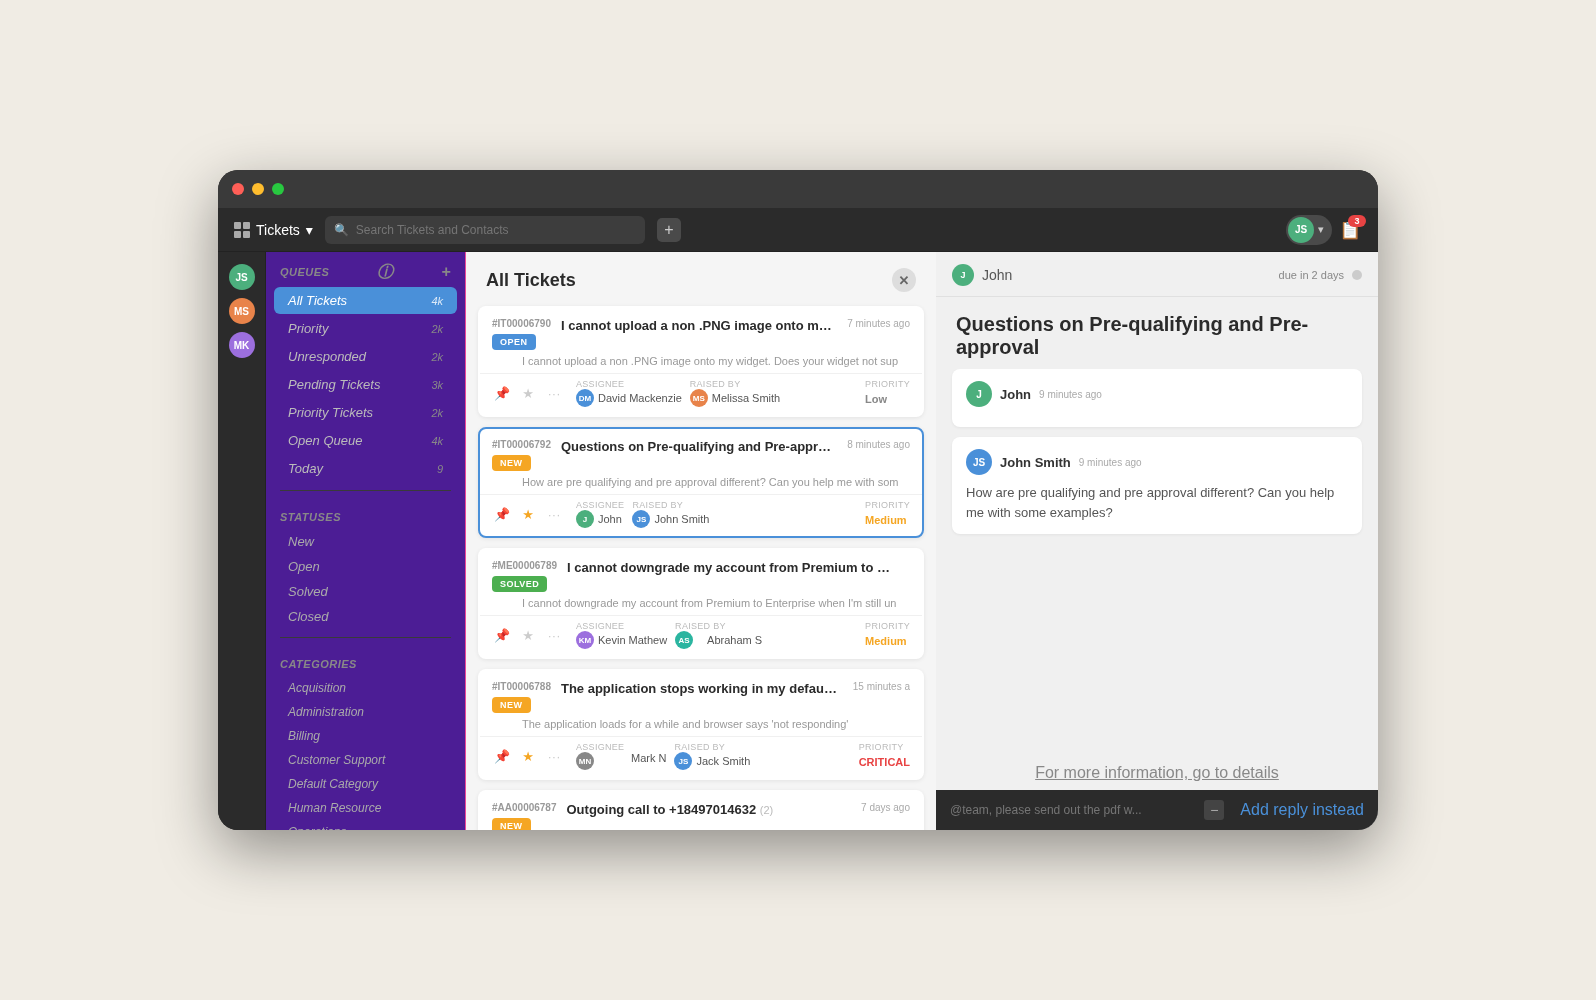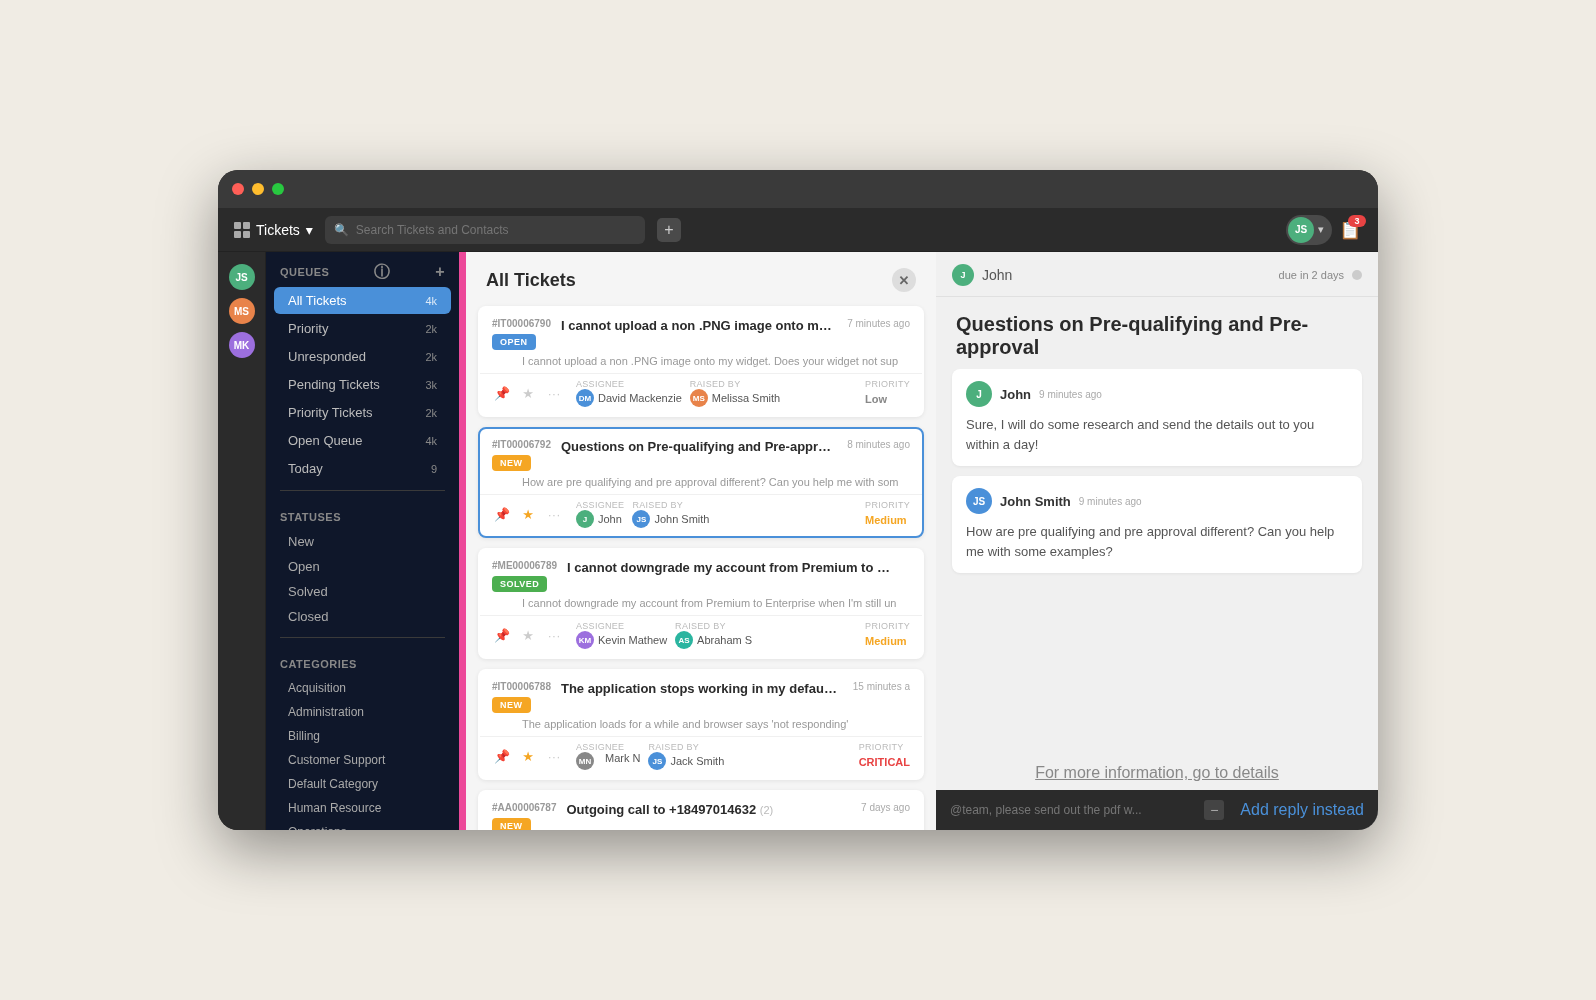--- a/index.html
+++ b/index.html
@@ -142,25 +142,26 @@
       display: flex;
       flex-direction: column;
       align-items: center;
       padding: 12px 0;
       gap: 8px;
       border-right: 1px solid #222;
     }
     
     .sidebar {
       width: 200px;
-      background: #0f172a;
+      background: #4c1d95;
       overflow-y: auto;
       padding: 0 0 16px;
-      border-right: 7px solid #ec4899;
+      border-right: 1px solid #ec4899;
       flex-shrink: 0;
+      font-style: italic;
     }
     .sidebar::-webkit-scrollbar { width: 4px; }
     .sidebar::-webkit-scrollbar-thumb { background: #555; border-radius: 2px; }
     .sidebar-section-header {
       display: flex;
       align-items: center;
       justify-content: space-between;
       padding: 12px 14px 6px;
       color: #888;
       font-size: 11px;
@@ -709,21 +710,21 @@
               <div style="display:flex;align-items:center;gap:4px;">
                 <div class="meta-avatar" style="background:#9c6fde">KM</div>
                 <span style="font-size:11px;color:#555;">Kevin Mathew</span>
               </div>
             </div>
           </div>
 
           <div class="meta-pill">
             <div>
               <div class="meta-label">raised by</div>
-              <div style="display:flex;align-items:center;gap:4px;">
+              <div style="display:flex;align-items:center;gap:14px;">
                 <div class="meta-avatar" style="background:#2bb5a0">AS</div>
                 <span style="font-size:11px;color:#555;">Abraham S</span>
               </div>
             </div>
           </div>
 
           <div style="margin-left:auto;">
             <div class="meta-label">priority</div>
             <span class="priority-text priority-medium">Medium</span>
           </div>
@@ -748,21 +749,21 @@
             <span class="tick-action-icon starred">📌</span>
             <span class="tick-action-icon starred">★</span>
             <span class="tick-action-icon">···</span>
           </div>
 
           <div class="meta-pill">
             <div>
               <div class="meta-label">assignee</div>
               <div style="display:flex;align-items:flex-start;gap:11px;">
                 <div class="meta-avatar" style="background:#888">MN</div>
-                <span style="font-size:11px;color:#555;">Mark N</span>
+                <span style="font-size:11px;color:#555;margin-left:26px;">Mark N</span>
               </div>
             </div>
           </div>
 
           <div class="meta-pill">
             <div>
               <div class="meta-label">raised by</div>
               <div style="display:flex;align-items:center;gap:4px;">
                 <div class="meta-avatar" style="background:#4a90d9">JS</div>
                 <span style="font-size:11px;color:#555;">Jack Smith</span>
@@ -805,21 +806,20 @@
           </div>
         </div>
         <div class="detail-title">Questions on Pre-qualifying and Pre-approval</div>
         <div class="detail-messages" id="detail-messages-container">
             <div class="message-bubble">
       <div class="message-sender">
         <div class="avatar" style="width:26px;height:26px;font-size:10px;background:#4caf7d;border-radius:50%;display:flex;align-items:center;justify-content:center;color:#fff;font-weight:600;">J</div>
         <span class="message-sender-name">John</span>
         <span class="message-time">9 minutes ago</span>
       </div>
-      <div class="message-text">Sure, I will do some research and send the details out to you within a day!</div>
     </div>
             <div class="message-bubble">
       <div class="message-sender">
         <div class="avatar" style="width:26px;height:26px;font-size:10px;background:#4a90d9;border-radius:50%;display:flex;align-items:center;justify-content:center;color:#fff;font-weight:600;">JS</div>
         <span class="message-sender-name">John Smith</span>
         <span class="message-time">9 minutes ago</span>
       </div>
       <div class="message-text">How are pre qualifying and pre approval different? Can you help me with some examples?</div>
     </div>
           </div>

